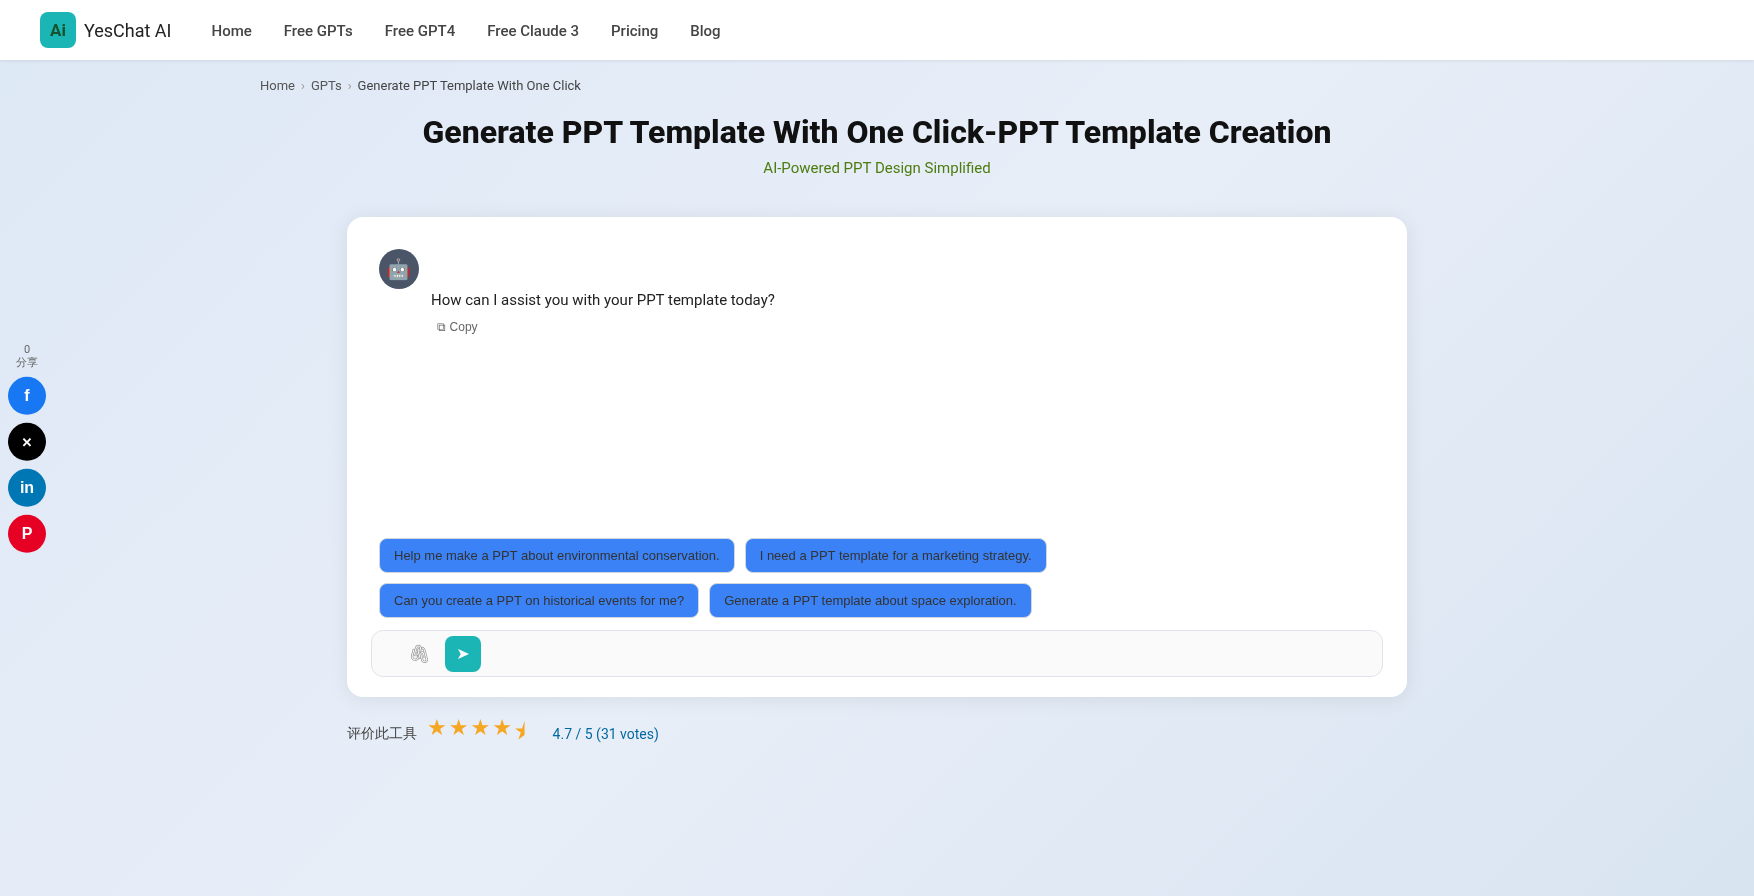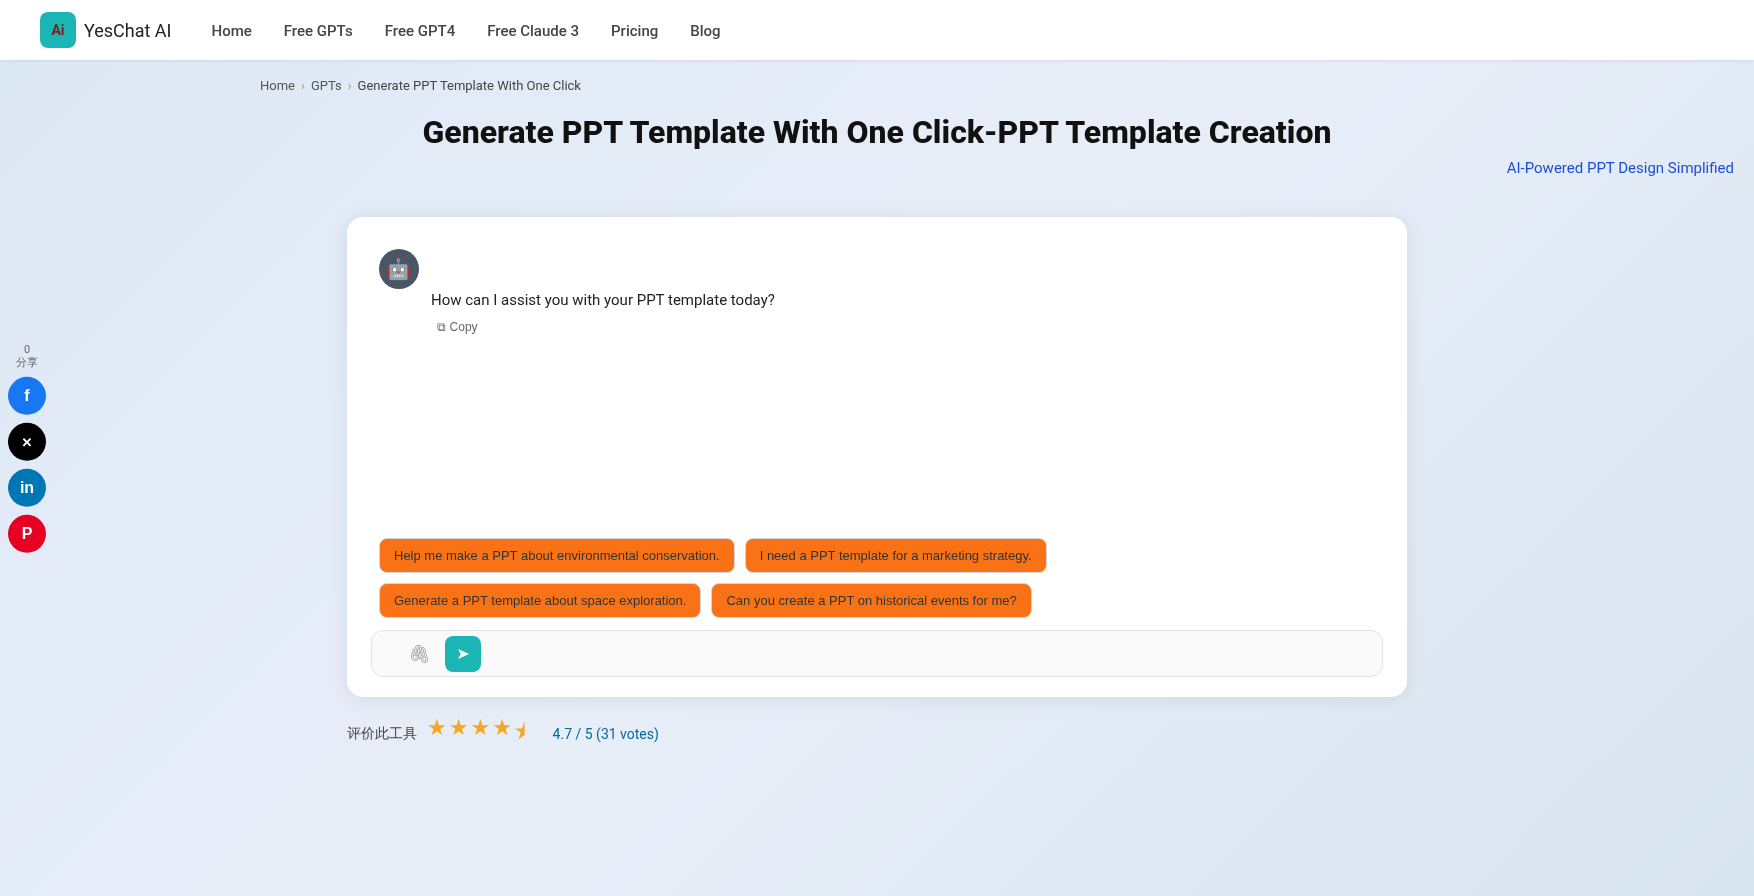--- a/index.html
+++ b/index.html
@@ -30,23 +30,23 @@
       text-decoration: none;
     }
     .nav-logo-icon {
       width: 36px;
       height: 36px;
       background: #1cb5b5;
       border-radius: 8px;
       display: flex;
       align-items: center;
       justify-content: center;
-      color: #7f1d1d;
+      color: #14532d;
       font-weight: bold;
-      font-size: 14px;
+      font-size: 17px;
     }
     .nav-logo-text {
       font-weight: 400;
       font-size: 18px;
       color: #222;
       text-align: center;
     }
     .nav-links {
       display: flex;
       gap: 32px;
@@ -78,22 +78,21 @@
       padding: 10px 20px 40px;
     }
     .page-title {
       font-size: 32px;
       font-weight: 800;
       color: #111;
       margin-bottom: 8px;
     }
     .page-subtitle {
       font-size: 15px;
-      color: #1d4ed8;
-      text-align: right;
+      color: #4d7c0f;
     }
 
     
     .chat-wrapper {
       max-width: 1060px;
       margin: 0 auto;
       background: #fff;
       border-radius: 16px;
       box-shadow: 0 2px 20px rgba(0,0,0,0.08);
       padding: 32px 0 20px;
@@ -148,21 +147,21 @@
     }
 
     
     .suggestion-chips {
       padding: 16px 32px 12px;
       display: flex;
       flex-wrap: wrap;
       gap: 10px;
     }
     .chip {
-      background: #f97316;
+      background: #3b82f6;
       border: 1px solid #d0d7de;
       border-radius: 8px;
       padding: 9px 14px;
       font-size: 13px;
       color: #333;
       cursor: pointer;
       transition: border-color 0.2s;
     }
 
     
@@ -337,22 +336,22 @@
           <span>⧉</span>
           <span>Copy</span>
         </button>
       </div>
     </div>
   </div>
 
   <div class="suggestion-chips">
     <button class="chip">Help me make a PPT about environmental conservation.</button>
     <button class="chip">I need a PPT template for a marketing strategy.</button>
+    <button class="chip">Can you create a PPT on historical events for me?</button>
     <button class="chip">Generate a PPT template about space exploration.</button>
-    <button class="chip">Can you create a PPT on historical events for me?</button>
   </div>
 
   <div class="input-area">
     <span class="attach-icon">🖇</span>
     <button class="send-btn">
       <span>➤</span>
     </button>
   </div>
 </div>
 

